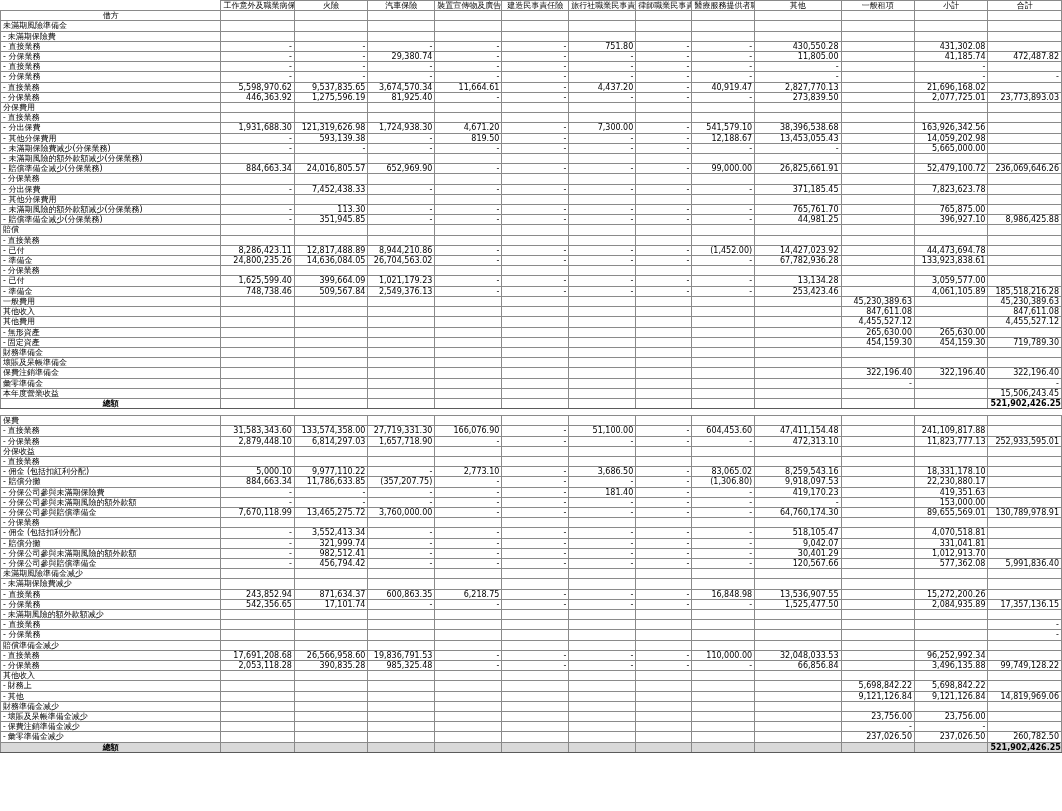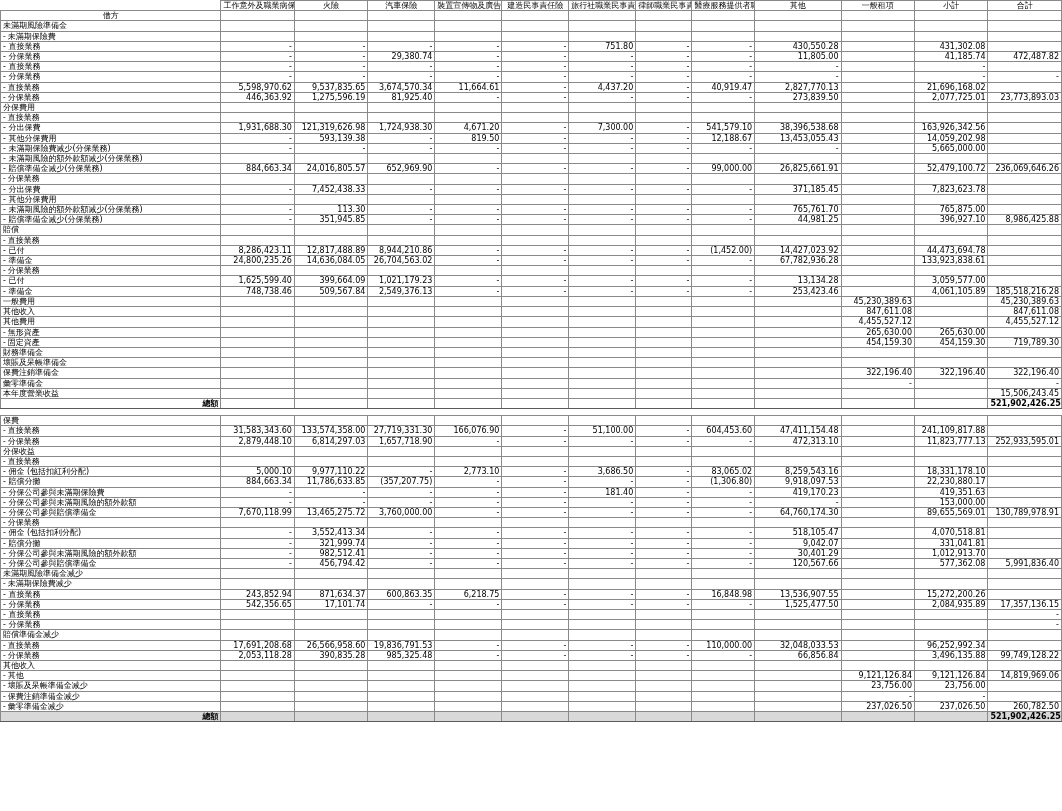--- a/index.html
+++ b/index.html
@@ -60,21 +60,21 @@
   }
   
   tbody td.sep { border-right: 1px solid #8a8a8a; }
   tr.section td { border-top: none; border-bottom: none; text-align: center; }
   tr.total td {
     border-top: 1px solid #5a5a5a;
     border-bottom: 1px solid #5a5a5a;
     font-weight: bold;
   }
   td.totlbl {
-    text-align: right;
+    text-align: center;
     padding-right: 4px;
     font-weight: bold;
   }
   tr.shade td { background: #d9d9d9; }
   tr.spacer td {
     height: 7px;
     border: none;
   }
   .ind0 { padding-left: 2px; }
   .ind1 { padding-left: 10px; font-family: Liberation Serif, serif; }
@@ -985,20 +985,35 @@
           <td class="num">-</td>
           <td class="num">-</td>
           <td class="num">-</td>
           <td class="num">-</td>
           <td class="num sep">1,525,477.50</td>
           <td class="num sep"></td>
           <td class="num sep">2,084,935.89</td>
           <td class="num sep">17,357,136.15</td>
         </tr>
         <tr>
+          <td class="lbl ind1">- 未滿期風險的額外款額减少</td>
+          <td class="num"></td>
+          <td class="num"></td>
+          <td class="num"></td>
+          <td class="num"></td>
+          <td class="num"></td>
+          <td class="num"></td>
+          <td class="num"></td>
+          <td class="num"></td>
+          <td class="num sep"></td>
+          <td class="num sep"></td>
+          <td class="num sep"></td>
+          <td class="num sep"></td>
+        </tr>
+        <tr>
           <td class="lbl ind2">- 直接業務</td>
           <td class="num"></td>
           <td class="num"></td>
           <td class="num"></td>
           <td class="num"></td>
           <td class="num"></td>
           <td class="num"></td>
           <td class="num"></td>
           <td class="num"></td>
           <td class="num sep"></td>
@@ -1075,33 +1090,63 @@
           <td class="num"></td>
           <td class="num"></td>
           <td class="num"></td>
           <td class="num"></td>
           <td class="num sep"></td>
           <td class="num sep"></td>
           <td class="num sep"></td>
           <td class="num sep"></td>
         </tr>
         <tr>
+          <td class="lbl ind1">- 財務上</td>
+          <td class="num"></td>
+          <td class="num"></td>
+          <td class="num"></td>
+          <td class="num"></td>
+          <td class="num"></td>
+          <td class="num"></td>
+          <td class="num"></td>
+          <td class="num"></td>
+          <td class="num sep"></td>
+          <td class="num sep">5,698,842.22</td>
+          <td class="num sep">5,698,842.22</td>
+          <td class="num sep"></td>
+        </tr>
+        <tr>
           <td class="lbl ind1">- 其他</td>
           <td class="num"></td>
           <td class="num"></td>
           <td class="num"></td>
           <td class="num"></td>
           <td class="num"></td>
           <td class="num"></td>
           <td class="num"></td>
           <td class="num"></td>
           <td class="num sep"></td>
           <td class="num sep">9,121,126.84</td>
           <td class="num sep">9,121,126.84</td>
           <td class="num sep">14,819,969.06</td>
+        </tr>
+        <tr>
+          <td class="lbl ind0">財務準備金减少</td>
+          <td class="num"></td>
+          <td class="num"></td>
+          <td class="num"></td>
+          <td class="num"></td>
+          <td class="num"></td>
+          <td class="num"></td>
+          <td class="num"></td>
+          <td class="num"></td>
+          <td class="num sep"></td>
+          <td class="num sep"></td>
+          <td class="num sep"></td>
+          <td class="num sep"></td>
         </tr>
         <tr>
           <td class="lbl ind1">- 壞賬及呆帳準備金减少</td>
           <td class="num"></td>
           <td class="num"></td>
           <td class="num"></td>
           <td class="num"></td>
           <td class="num"></td>
           <td class="num"></td>
           <td class="num"></td>

